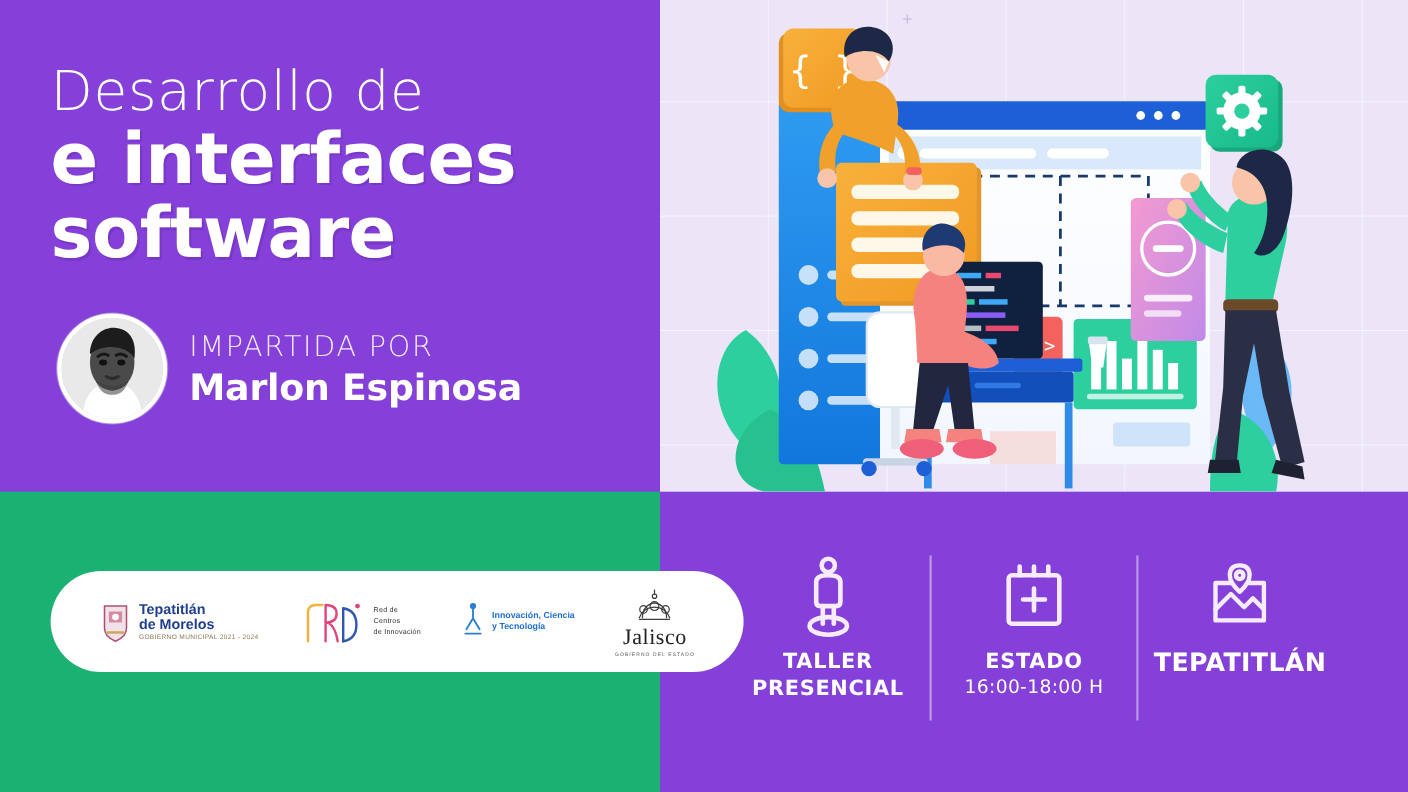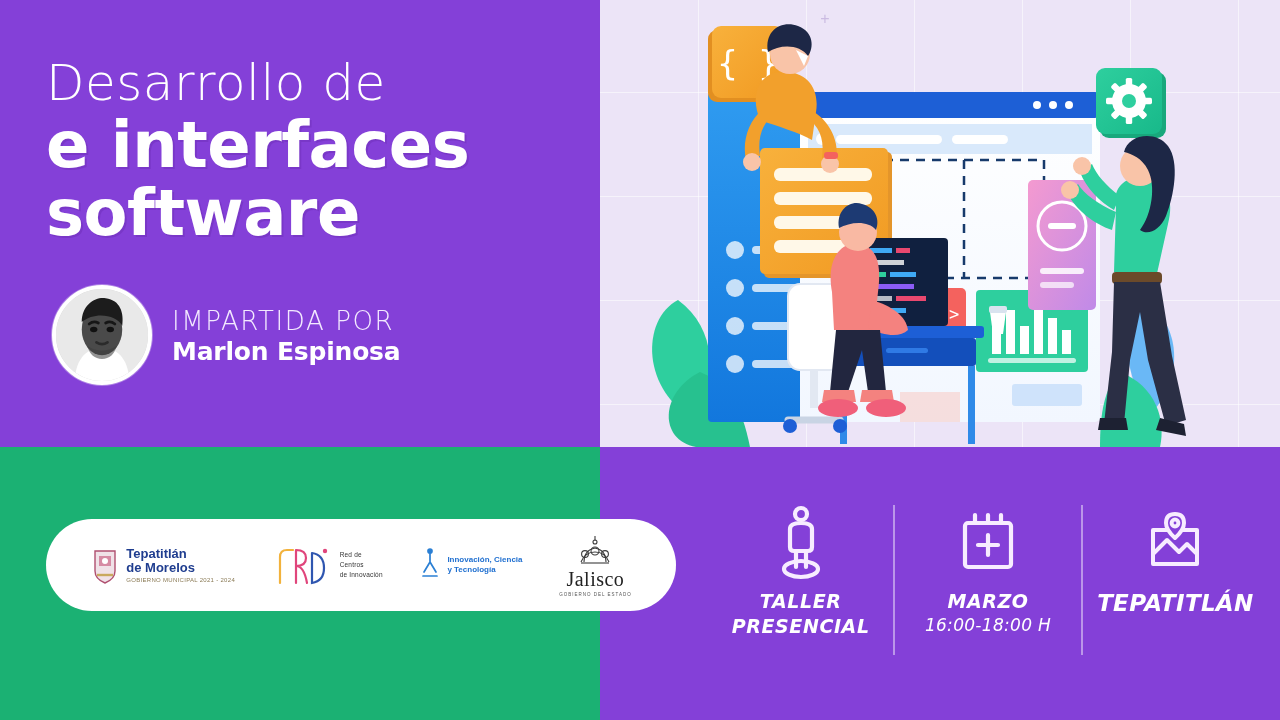--- a/index.html
+++ b/index.html
@@ -53,21 +53,21 @@
     background:#d8d8d8; flex:0 0 auto;
     box-shadow:0 0 0 1px rgba(255,255,255,.35);
   }
   .avatar-face { position:absolute; inset:0; filter:grayscale(1); }
   .presenter-text { padding-top:4px; }
   .imparted-by {
     font-size:26px; font-weight:300; color:#f3e9ff; letter-spacing:1.6px;
     font-family:"DejaVu Sans", sans-serif; line-height:1.1;
   }
   .presenter-name {
-    font-size:25px; font-weight:bold; color:#ffffff; letter-spacing:-.2px;
+    font-size:33px; font-weight:bold; color:#ffffff; letter-spacing:-.2px;
     font-family:"DejaVu Sans", sans-serif; line-height:1.15; margin-top:3px;
   }
 
   
   .logo-pill {
     position:absolute; left:46px; top:519px; width:630px; height:92px;
     background:#ffffff; border-radius:46px;
     display:flex; align-items:center; justify-content:space-around;
     padding:0 26px; z-index:5;
   }
@@ -77,22 +77,22 @@
   .nuclea-word { font-size:22px; letter-spacing:1px; font-weight:400; color:#111; }
   .tepa-l1 { font-size:13px; font-weight:bold; color:#1f3d8f; line-height:1.08; }
   .tepa-l2 { font-size:6px; color:#8a7a55; letter-spacing:.3px; margin-top:2px; }
   .redi-sub { font-size:6.5px; color:#333; line-height:1.55; letter-spacing:.2px; }
   .ict-l1 { font-size:8px; font-weight:bold; color:#1f6fd0; line-height:1.2; }
   .jal-word { font-size:20px; color:#222; font-family:"Liberation Serif", serif; letter-spacing:.5px; }
   .jal-sub { font-size:4.5px; color:#555; letter-spacing:1px; text-align:center; margin-top:1px; }
 
   
   .info-bar {
-    position:absolute; left:708px; top:495px; width:560px; height:190px;
-    display:flex; align-items:flex-start; z-index:4;font-style:italic;
+    position:absolute; left:660px; top:495px; width:560px; height:190px;
+    display:flex; align-items:flex-start; z-index:4;
   }
   .info-item { flex:1; display:flex; flex-direction:column; align-items:center; padding-top:8px; }
   .info-icon { height:80px; display:flex; align-items:center; justify-content:center; }
   .info-lines { text-align:center; color:#ffffff; margin-top:6px; }
   .line-reg {
     font-size:19px; font-weight:bold; letter-spacing:.6px;
     font-family:"DejaVu Sans", sans-serif; line-height:1.3;
   }
   .line-sm {
     font-size:17px; font-weight:normal; letter-spacing:.3px;
@@ -432,21 +432,21 @@
       <div class="info-icon">
         <svg width="62" height="68" viewBox="0 0 62 68">
           <g fill="none" stroke="#f7ecff" stroke-width="4.2" stroke-linecap="round" stroke-linejoin="round">
             <path d="M18 6 v8 M31 6 v8 M44 6 v8"></path>
             <rect x="8" y="14" width="46" height="44" rx="3"></rect>
             <path d="M31 26 v20 M21 36 h20"></path>
           </g>
         </svg>
       </div>
       <div class="info-lines">
-        <div class="line-reg">MARZO</div>
+        <div class="line-reg">ESTADO</div>
         <div class="line-sm">16:00-18:00 H</div>
       </div>
     </div>
 
     <div class="divider"></div>
 
     <div class="info-item">
       <div class="info-icon">
         <svg width="64" height="66" viewBox="0 0 64 66">
           <g fill="none" stroke="#f7ecff" stroke-width="4" stroke-linecap="round" stroke-linejoin="round">

